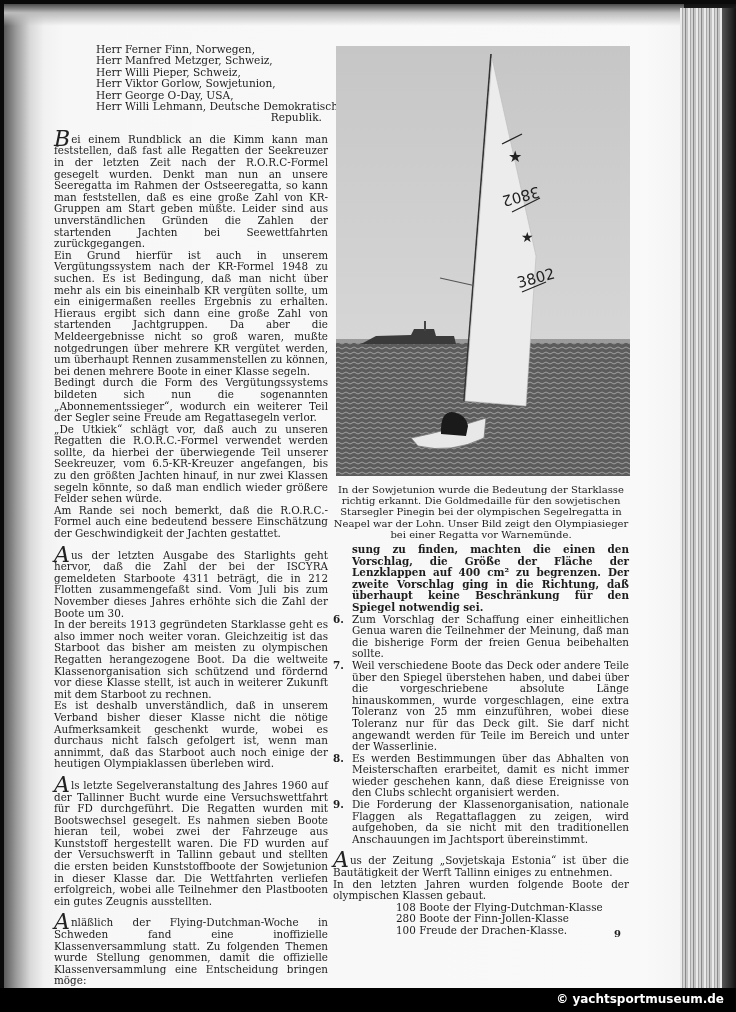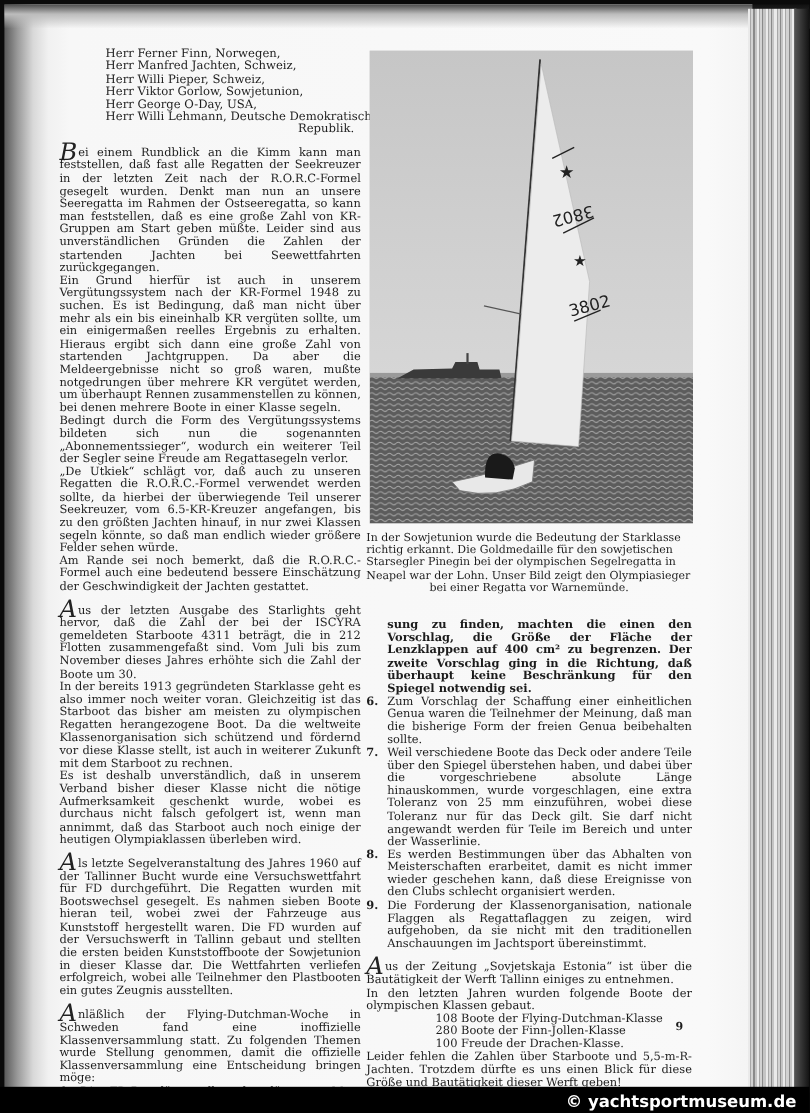--- a/index.html
+++ b/index.html
@@ -24,38 +24,38 @@
   p { margin:0; }
   .gap { height:10px; }
   .drop { font-family:"DejaVu Serif", serif; font-style:italic; font-size:22px; line-height:10px; font-weight:normal; color:#222; margin-right:1px; vertical-align:-3px; }
 
   ol.items { margin:0; padding:0; list-style:none; }
   ol.items li { position:relative; padding-left:19px; }
   ol.items li .num { position:absolute; left:0; top:0; font-weight:bold; }
   .cont { padding-left:19px;font-weight:bold; }
 
   .photo { position:absolute; left:336px; top:46px; width:294px; height:430px; overflow:hidden; background:#c9c9c9; }
-  .caption { text-align:left; font-size:10px; line-height:11.2px; margin-bottom:23px; text-align-last:center; }
+  .caption { text-align:center; font-size:10px; line-height:11.2px; margin-bottom:4px; text-align-last:center; }
   .boats { margin-left:63px; text-align:left; }
   .pageno { position:absolute; left:614px; top:928px; font-size:10px; font-weight:bold; }
   .watermark { position:absolute; left:0; top:988px; width:736px; height:24px; background:#000; }
-  .watermark span { position:absolute; right:12px; top:4px; font-family:"DejaVu Sans", sans-serif; font-weight:bold; font-size:15px; color:#fff;text-align:right; }
+  .watermark span { position:absolute; right:12px; top:4px; font-family:"DejaVu Sans", sans-serif; font-weight:bold; font-size:12px; color:#fff;text-align:right; }
 </style>
 </head>
 <body>
 
 <div class="page"></div>
 <div class="topshade"></div>
 <div class="edge-top"></div>
 <div class="edge"></div>
 
 <div class="col left">
   <div class="names">
     <div>Herr Ferner Finn, Norwegen,</div>
-    <div>Herr Manfred Jachten, Schweiz,</div>
+    <div>Herr Manfred Metzger, Schweiz,</div>
     <div>Herr Willi Pieper, Schweiz,</div>
     <div>Herr Viktor Gorlow, Sowjetunion,</div>
     <div>Herr George O-Day, USA,</div>
     <div>Herr Willi Lehmann, Deutsche Demokratische</div>
     <div class="last">Republik.</div>
   </div>
   <div class="gap"></div>
 
   <section>
     <p><span class="drop">B</span><span>ei einem Rundblick an die Kimm kann man feststellen, daß fast alle Regatten der Seekreuzer in der letzten Zeit nach der R.O.R.C-Formel gesegelt wurden. Denkt man nun an unsere Seeregatta im Rahmen der Ostseeregatta, so kann man feststellen, daß es eine große Zahl von KR-Gruppen am Start geben müßte. Leider sind aus unverständlichen Gründen die Zahlen der startenden Jachten bei Seewettfahrten zurückgegangen.</span></p>
@@ -141,21 +141,20 @@
   </ol>
   <div class="gap"></div>
   <section>
     <p><span class="drop">A</span><span>us der Zeitung „Sovjetskaja Estonia“ ist über die Bautätigkeit der Werft Tallinn einiges zu entnehmen.</span></p>
     <p>In den letzten Jahren wurden folgende Boote der olympischen Klassen gebaut.</p>
     <div class="boats">
       <div>108 Boote der Flying-Dutchman-Klasse</div>
       <div>280 Boote der Finn-Jollen-Klasse</div>
       <div>100 Freude der Drachen-Klasse.</div>
     </div>
-    <p>Leider fehlen die Zahlen über Starboote und 5,5-m-R-Jachten. Trotzdem dürfte es uns einen Blick für diese Größe und Bautätigkeit dieser Werft geben!</p>
   </section>
 </div>
 
 <div class="pageno">9</div>
 
 <div class="watermark">
   <span>© yachtsportmuseum.de</span>
 </div>
 
 </body></html>

